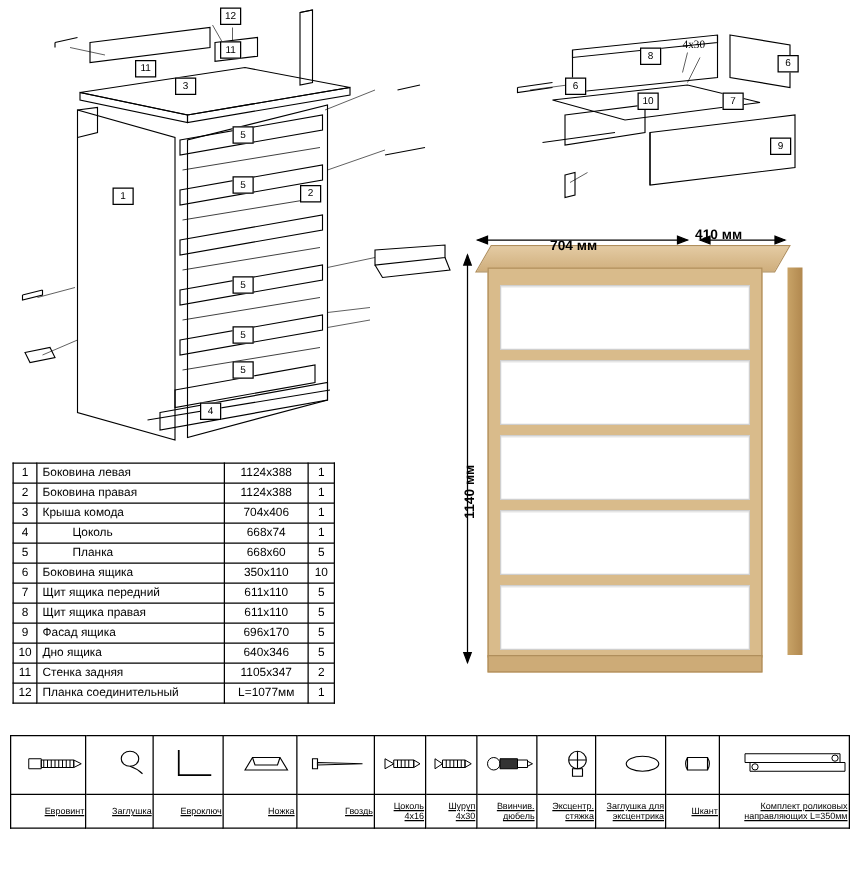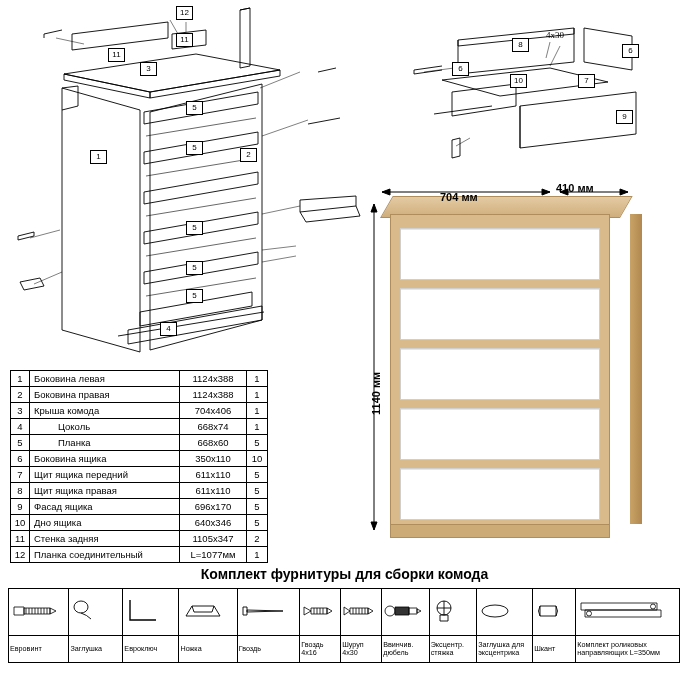--- a/index.html
+++ b/index.html
@@ -38,21 +38,21 @@
 
   
   .hw-title{
     position:absolute;left:0;top:566px;width:689px;text-align:center;
     font-size:14px;font-weight:bold;
   }
   .hw-table{
     position:absolute;left:8px;top:588px;width:672px;
     border-collapse:collapse;font-size:7.2px;table-layout:fixed;
   }
-  .hw-table td{border:1px solid #000;text-align:left;vertical-align:middle;}
+  .hw-table td{border:1px solid #000;text-align:right;vertical-align:middle;text-decoration:underline;}
   .hw-table tr.icons td{height:44px;}
   .hw-table tr.names td{height:24px;line-height:1.12;padding:1px;}
   .hw-table tr.counts td{height:22px;font-size:14px;font-weight:bold;}
 
   
   .cab-wrap{position:absolute;left:380px;top:196px;width:250px;height:345px;}
   .cab-body{
     position:absolute;left:10px;top:18px;width:218px;height:310px;
     background:#d9bb8b;
     border:1px solid #b08e5b;
@@ -303,21 +303,20 @@
       <path d="M14 32 L14 358"></path>
       <path d="M14 32 l-3 8 l6 0 z"></path>
       <path d="M14 358 l-3 -8 l6 0 z"></path>
     </g>
   </svg>
 
   <span class="dimtext" style="left:440px;top:191px;">704 мм</span>
   <span class="dimtext" style="left:556px;top:182px;">410 мм</span>
   <span class="dimtext vert" style="left:370px;top:415px;">1140 мм</span>
 
-  <div class="hw-title">Комплект фурнитуры для сборки комода</div>
 
   <table class="hw-table">
     <colgroup>
       <col style="width:56px">
         <col style="width:50px">
         <col style="width:52px">
         <col style="width:54px">
       <col style="width:58px">
         <col style="width:38px">
         <col style="width:38px">
@@ -435,21 +434,21 @@
               </g>
             </svg>
         </td>
       </tr>
       <tr class="names">
         <td>Евровинт</td>
         <td>Заглушка</td>
         <td>Евроключ</td>
         <td>Ножка</td>
         <td>Гвоздь</td>
-        <td>Гвоздь 4х16</td>
+        <td>Цоколь 4х16</td>
         <td>Шуруп 4х30</td>
         <td>Ввинчив. дюбель</td>
         <td>Эксцентр. стяжка</td>
         <td>Заглушка для эксцентрика</td>
         <td>Шкант</td>
         <td>Комплект роликовых направляющих L=350мм</td>
       </tr>
     </tbody>
   </table>
 

